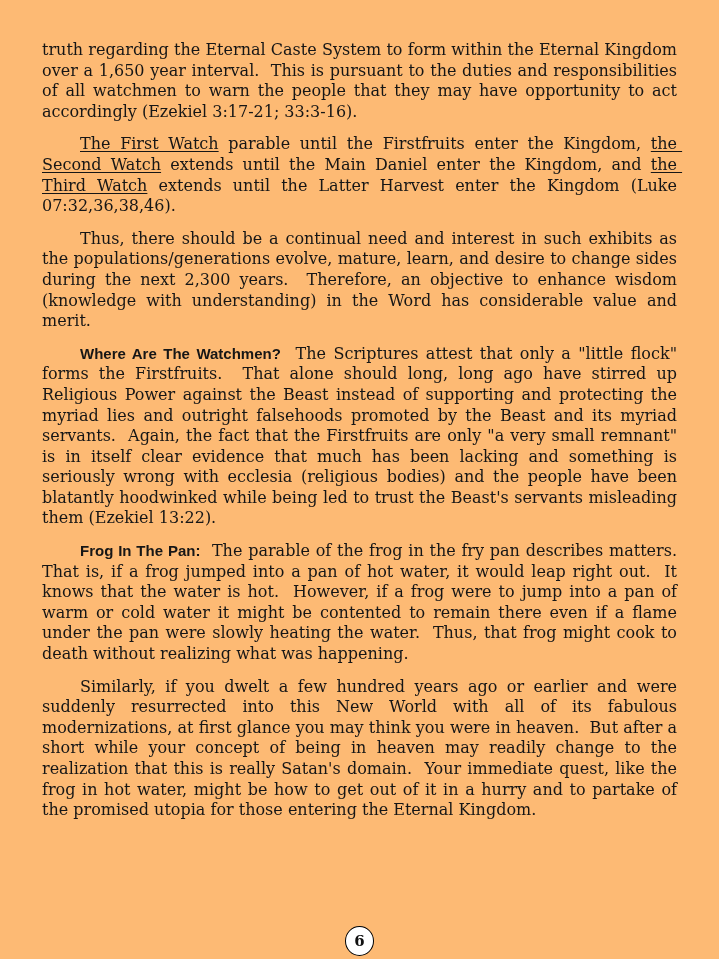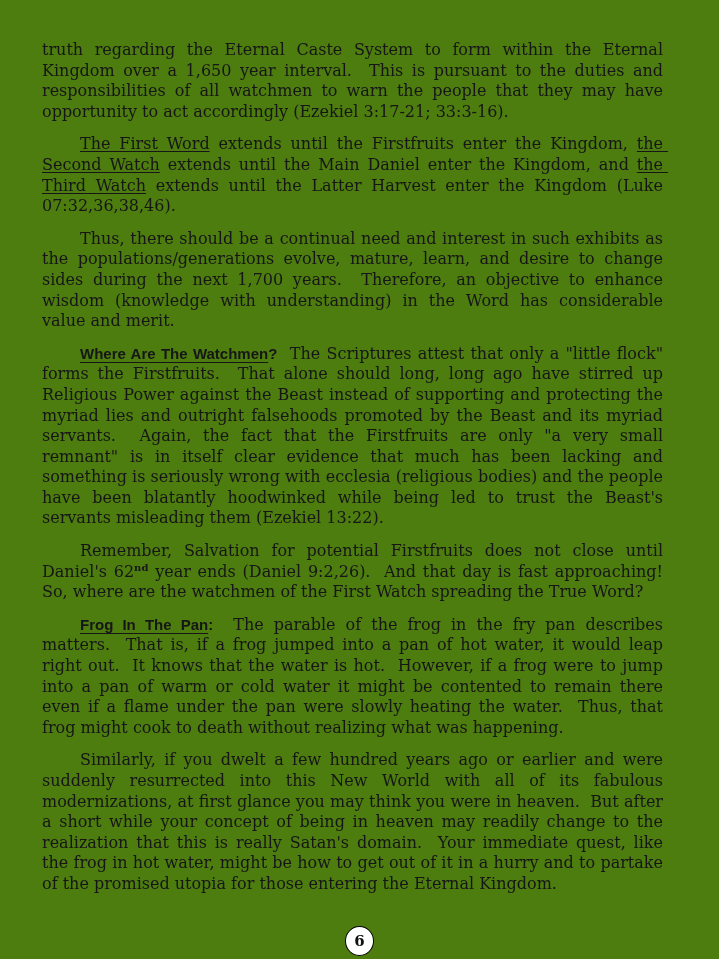--- a/index.html
+++ b/index.html
@@ -1,38 +1,38 @@
 <!DOCTYPE html>
 <html><head>
 <meta charset="utf-8">
 <style>
   html, body { margin: 0; padding: 0; background: #ffffff; }
   .page {
     position: relative;
     width: 719px;
     height: 959px;
-    background: #4d7c0f;
+    background: #fdba74;
     box-sizing: border-box;
-    padding: 40px 56px 0 42px;
+    padding: 40px 42px 0 42px;
     overflow: hidden;
     color: #161616;
   }
   .para {
     font-family: "DejaVu Serif", "Liberation Serif", serif;
     font-size: 16px;
     line-height: 20.6px;
     text-align: justify;
     margin: 0 0 12px 0;
     white-space: pre-wrap;
   }
   .para.indent { text-indent: 38px; }
   .seg-u  { text-decoration: underline; text-underline-offset: 2px; }
   .seg-b  { font-family: "Liberation Sans", sans-serif; font-weight: bold; font-size: 15px; }
   .seg-bu { font-family: "Liberation Sans", sans-serif; font-weight: bold; font-size: 15px;
-            text-decoration: underline; text-underline-offset: 3px; }
+            text-underline-offset: 3px; }
   .seg-sup { vertical-align: super; font-size: 10px; font-weight: bold; line-height: 0; }
   .page-num {
     position: absolute;
     left: 345px;
     top: 926px;
     width: 27px;
     height: 28px;
     border: 1px solid #000000;
     border-radius: 50%;
     display: flex;
@@ -45,23 +45,22 @@
     color: #111111;
     background: #ffffff;
   }
 </style>
 </head>
 <body>
 
 <div class="page">
   <div class="content">
       <p class="para"><span>truth regarding the Eternal Caste System to form within the Eternal Kingdom over a 1,650 year interval.  This is pursuant to the duties and responsibilities of all watchmen to warn the people that they may have opportunity to act accordingly (Ezekiel 3:17-21; 33:3-16).</span></p>
-      <p class="para indent"><span class="seg-u">The First Word</span><span> extends until the Firstfruits enter the Kingdom, </span><span class="seg-u">the Second Watch</span><span> extends until the Main Daniel enter the Kingdom, and </span><span class="seg-u">the Third Watch</span><span> extends until the Latter Harvest enter the Kingdom (Luke 07:32,36,38,46).</span></p>
-      <p class="para indent"><span>Thus, there should be a continual need and interest in such exhibits as the populations/generations evolve, mature, learn, and desire to change sides during the next 1,700 years.  Therefore, an objective to enhance wisdom (knowledge with understanding) in the Word has considerable value and merit.</span></p>
+      <p class="para indent"><span class="seg-u">The First Watch</span><span> parable until the Firstfruits enter the Kingdom, </span><span class="seg-u">the Second Watch</span><span> extends until the Main Daniel enter the Kingdom, and </span><span class="seg-u">the Third Watch</span><span> extends until the Latter Harvest enter the Kingdom (Luke 07:32,36,38,46).</span></p>
+      <p class="para indent"><span>Thus, there should be a continual need and interest in such exhibits as the populations/generations evolve, mature, learn, and desire to change sides during the next 2,300 years.  Therefore, an objective to enhance wisdom (knowledge with understanding) in the Word has considerable value and merit.</span></p>
       <p class="para indent"><span class="seg-bu">Where Are The Watchmen</span><span class="seg-b">?</span><span>  The Scriptures attest that only a "little flock" forms the Firstfruits.  That alone should long, long ago have stirred up Religious Power against the Beast instead of supporting and protecting the myriad lies and outright falsehoods promoted by the Beast and its myriad servants.  Again, the fact that the Firstfruits are only "a very small remnant" is in itself clear evidence that much has been lacking and something is seriously wrong with ecclesia (religious bodies) and the people have been blatantly hoodwinked while being led to trust the Beast's servants misleading them (Ezekiel 13:22).</span></p>
-      <p class="para indent"><span>Remember, Salvation for potential Firstfruits does not close until Daniel's 62</span><span class="seg-sup">nd</span><span> year ends (Daniel 9:2,26).  And that day is fast approaching!  So, where are the watchmen of the First Watch spreading the True Word?</span></p>
       <p class="para indent"><span class="seg-bu">Frog In The Pan</span><span class="seg-b">:</span><span>  The parable of the frog in the fry pan describes matters.  That is, if a frog jumped into a pan of hot water, it would leap right out.  It knows that the water is hot.  However, if a frog were to jump into a pan of warm or cold water it might be contented to remain there even if a flame under the pan were slowly heating the water.  Thus, that frog might cook to death without realizing what was happening.</span></p>
       <p class="para indent"><span>Similarly, if you dwelt a few hundred years ago or earlier and were suddenly resurrected into this New World with all of its fabulous modernizations, at first glance you may think you were in heaven.  But after a short while your concept of being in heaven may readily change to the realization that this is really Satan's domain.  Your immediate quest, like the frog in hot water, might be how to get out of it in a hurry and to partake of the promised utopia for those entering the Eternal Kingdom.</span></p>
     </div>
   <div class="page-num">
     <span>6</span>
   </div>
 </div>
 
 </body></html>

